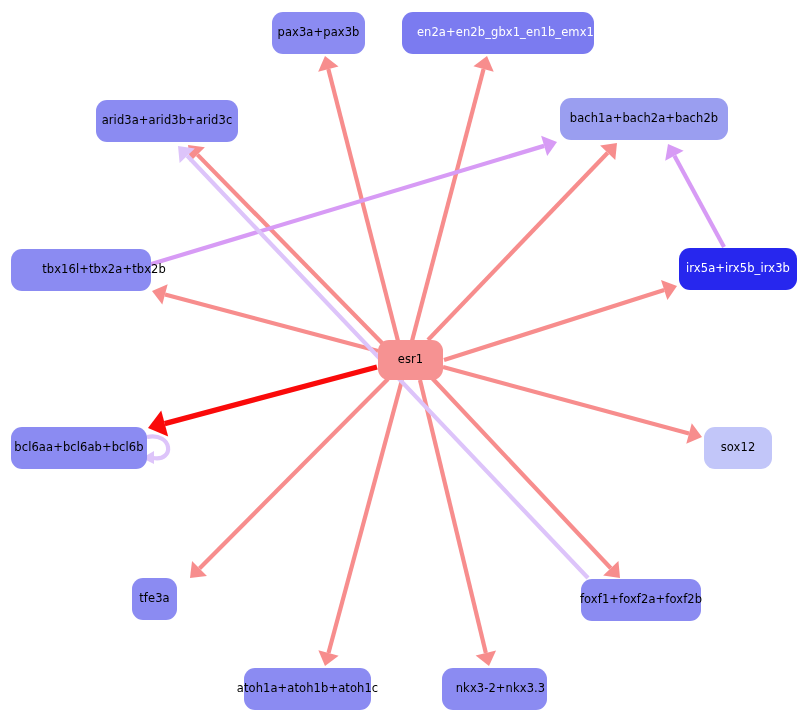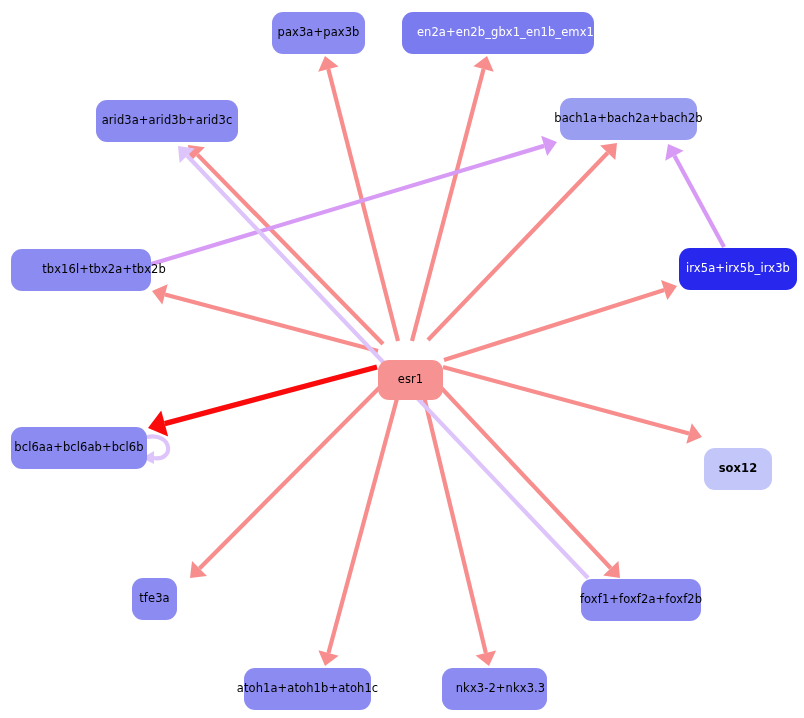--- a/index.html
+++ b/index.html
@@ -124,36 +124,36 @@
   <div id="nodes-layer">
       <div class="gnode" style="left: 272px; top: 12px; width: 93px; height: 42px; background: rgb(139, 139, 242); color: rgb(0, 0, 0);">
         <span class="nlabel">pax3a+pax3b</span>
       </div>
       <div class="gnode" style="left: 402px; top: 12px; width: 192px; height: 42px; background: rgb(123, 123, 240); color: rgb(255, 255, 255); justify-content: flex-end;">
         <span class="nlabel">en2a+en2b_gbx1_en1b_emx1</span>
       </div>
       <div class="gnode" style="left: 96px; top: 100px; width: 142px; height: 42px; background: rgb(139, 139, 242); color: rgb(0, 0, 0);">
         <span class="nlabel">arid3a+arid3b+arid3c</span>
       </div>
-      <div class="gnode" style="left: 560px; top: 98px; width: 137px; height: 42px; background: rgb(154, 158, 240); color: rgb(0, 0, 0);">
+      <div class="gnode" style="left: 560px; top: 98px; width: 168px; height: 42px; background: rgb(154, 158, 240); color: rgb(0, 0, 0);">
         <span class="nlabel">bach1a+bach2a+bach2b</span>
       </div>
       <div class="gnode" style="left: 11px; top: 249px; width: 140px; height: 42px; background: rgb(139, 139, 242); color: rgb(0, 0, 0); padding-left: 46px;">
         <span class="nlabel">tbx16l+tbx2a+tbx2b</span>
       </div>
       <div class="gnode" style="left: 679px; top: 248px; width: 118px; height: 42px; background: rgb(39, 39, 238); color: rgb(255, 255, 255);">
         <span class="nlabel">irx5a+irx5b_irx3b</span>
       </div>
-      <div class="gnode" style="left: 378px; top: 340px; width: 65px; height: 40px; background: rgb(246, 146, 146); color: rgb(0, 0, 0); margin-top: 20px;">
+      <div class="gnode" style="left: 378px; top: 340px; width: 65px; height: 40px; background: rgb(246, 146, 146); color: rgb(0, 0, 0);">
         <span class="nlabel">esr1</span>
       </div>
       <div class="gnode" style="left: 11px; top: 427px; width: 136px; height: 42px; background: rgb(139, 139, 242); color: rgb(0, 0, 0);">
         <span class="nlabel">bcl6aa+bcl6ab+bcl6b</span>
       </div>
-      <div class="gnode" style="left: 704px; top: 448px; width: 68px; height: 42px; background: rgb(194, 198, 249); color: rgb(0, 0, 0); font-weight: bold;">
+      <div class="gnode" style="left: 704px; top: 427px; width: 68px; height: 42px; background: rgb(194, 198, 249); color: rgb(0, 0, 0);">
         <span class="nlabel">sox12</span>
       </div>
       <div class="gnode" style="left: 132px; top: 578px; width: 45px; height: 42px; background: rgb(139, 139, 242); color: rgb(0, 0, 0);">
         <span class="nlabel">tfe3a</span>
       </div>
       <div class="gnode" style="left: 581px; top: 579px; width: 120px; height: 42px; background: rgb(139, 139, 242); color: rgb(0, 0, 0);">
         <span class="nlabel">foxf1+foxf2a+foxf2b</span>
       </div>
       <div class="gnode" style="left: 244px; top: 668px; width: 127px; height: 42px; background: rgb(139, 139, 242); color: rgb(0, 0, 0);">
         <span class="nlabel">atoh1a+atoh1b+atoh1c</span>

